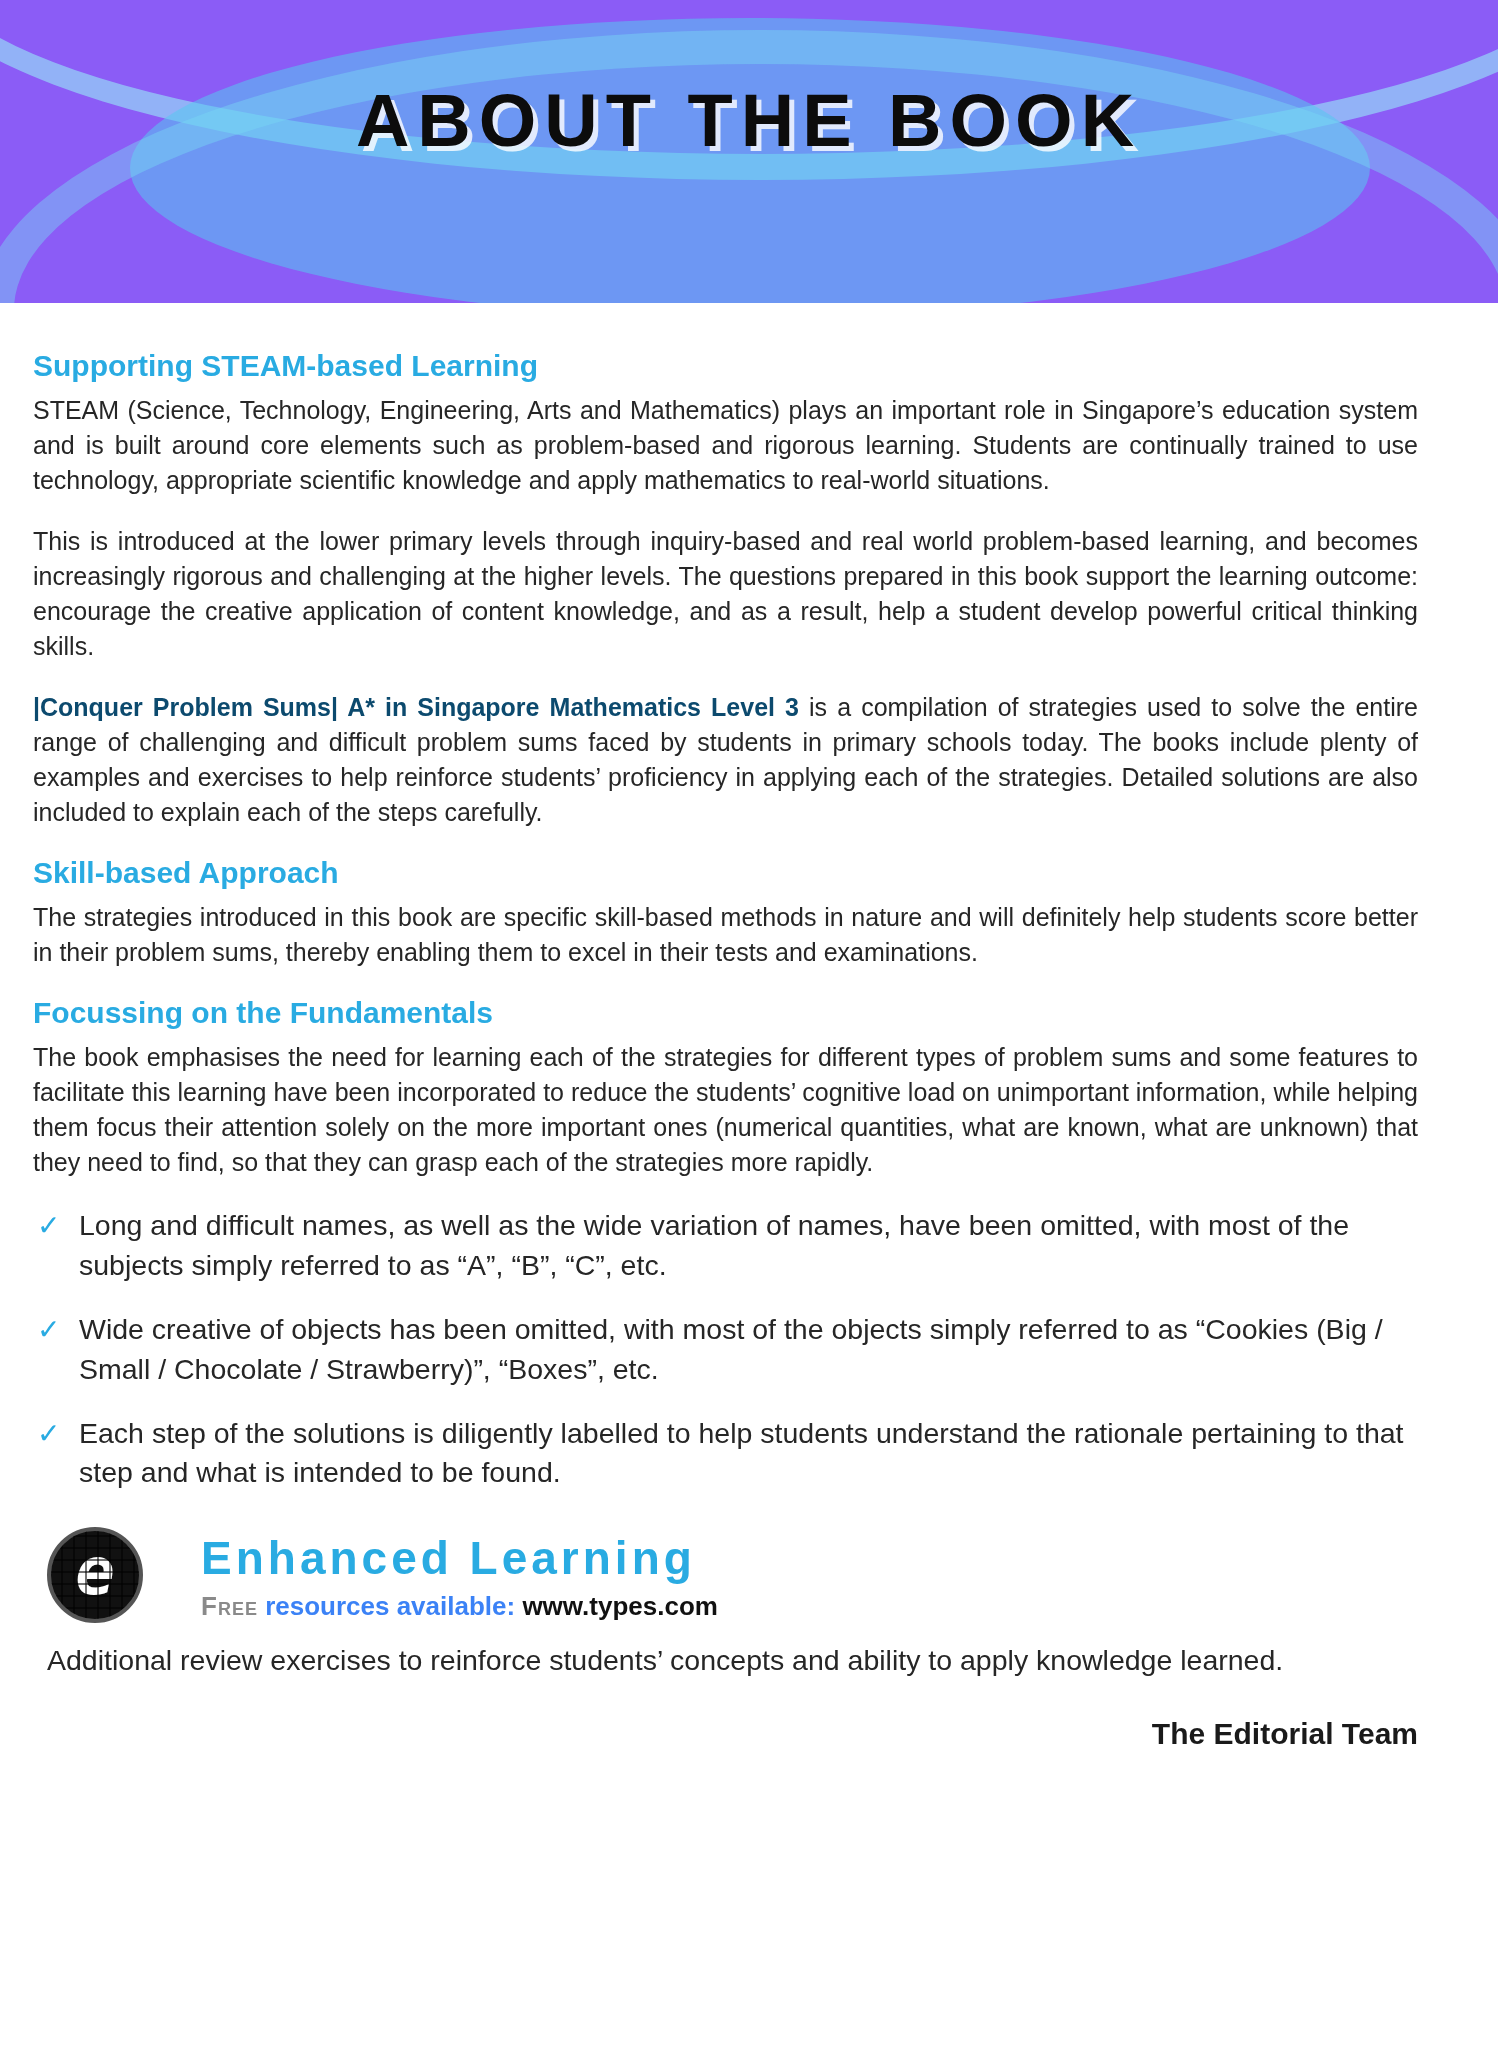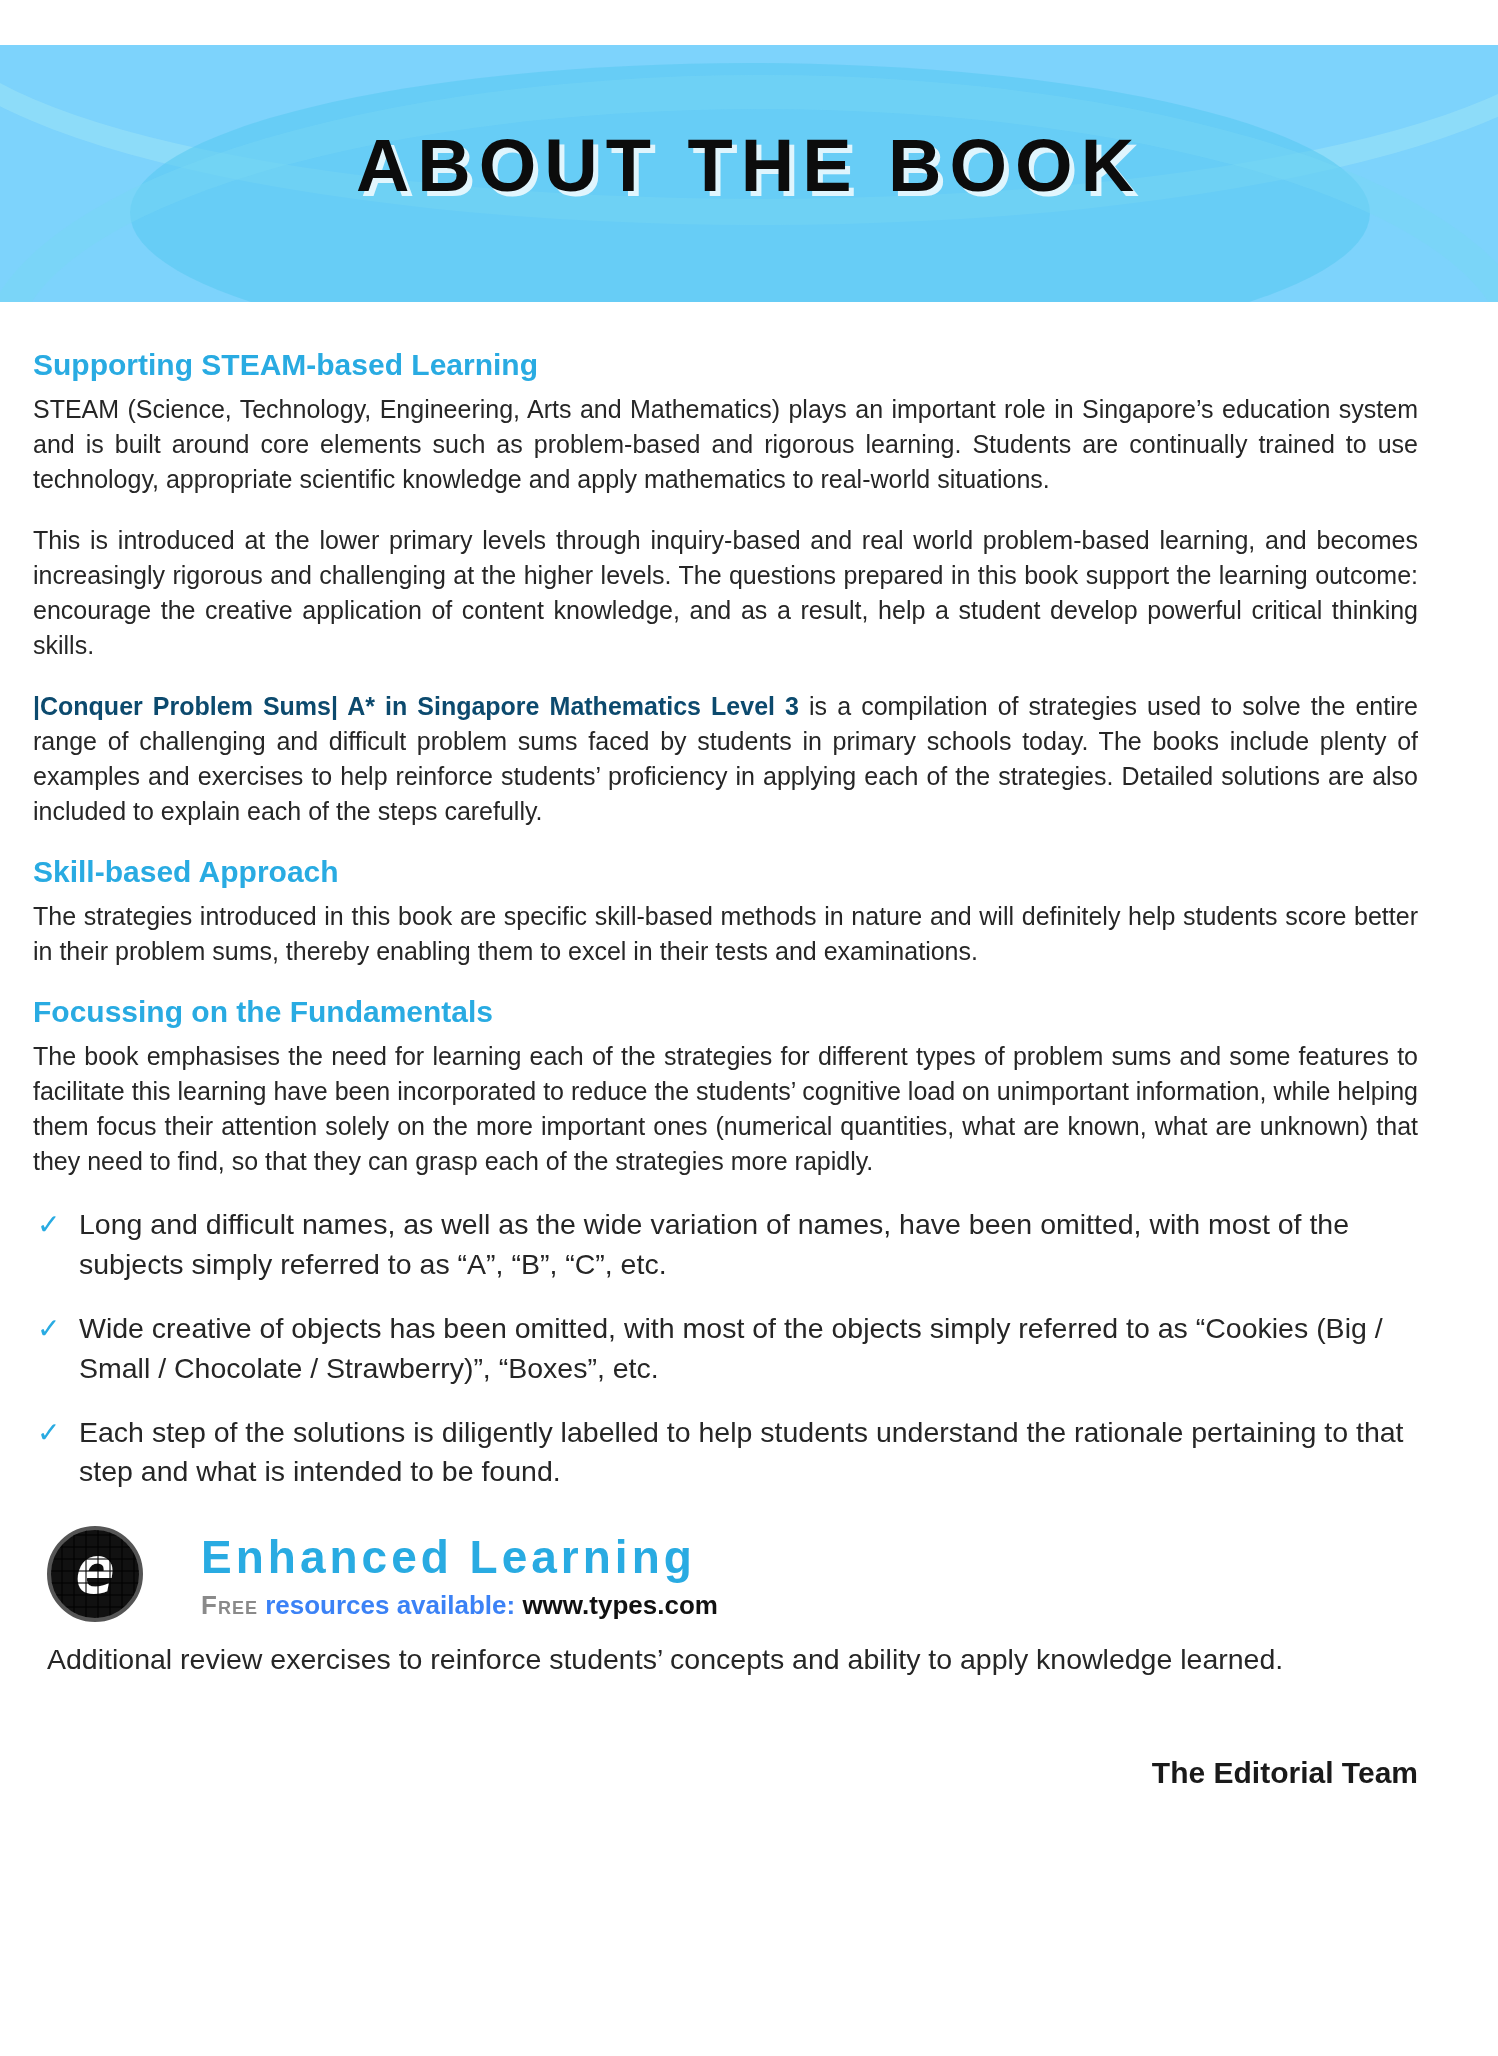--- a/index.html
+++ b/index.html
@@ -9,24 +9,23 @@
     min-height: 2056px;
     font-family: "Liberation Sans", sans-serif;
     color: #2b2b2b;
     position: relative;
     overflow: hidden;
   }
 
   
   .banner {
     position: relative;
-    height: 257px;
-    background: #7dd3fc;
+    height: 303px;
+    background: #8b5cf6;
     overflow: hidden;
-    margin-top: 45px;
   }
   .swirl { position: absolute; border-radius: 50%; pointer-events: none; }
   .swirl-a {
     width: 1700px; height: 430px; left: -90px; top: -250px;
     border: 26px solid rgba(150, 225, 248, 0.65);
   }
   .swirl-b {
     width: 1560px; height: 560px; left: -20px; top: 30px;
     border: 34px solid rgba(120, 215, 245, 0.45);
   }
@@ -153,21 +152,21 @@
   .enhanced-desc {
     margin-top: 18px;
     font-size: 28.5px;
     line-height: 1.40;
     text-align: justify;
     color: #262626;
   }
 
   
   .footer {
-    margin-top: 76px;
+    margin-top: 36px;
     padding: 0 80px 40px 80px;
     text-align: right;
     font-size: 30px;
     font-weight: bold;
     color: #1a1a1a;
   }
 </style>
 </head>
 <body>
 

